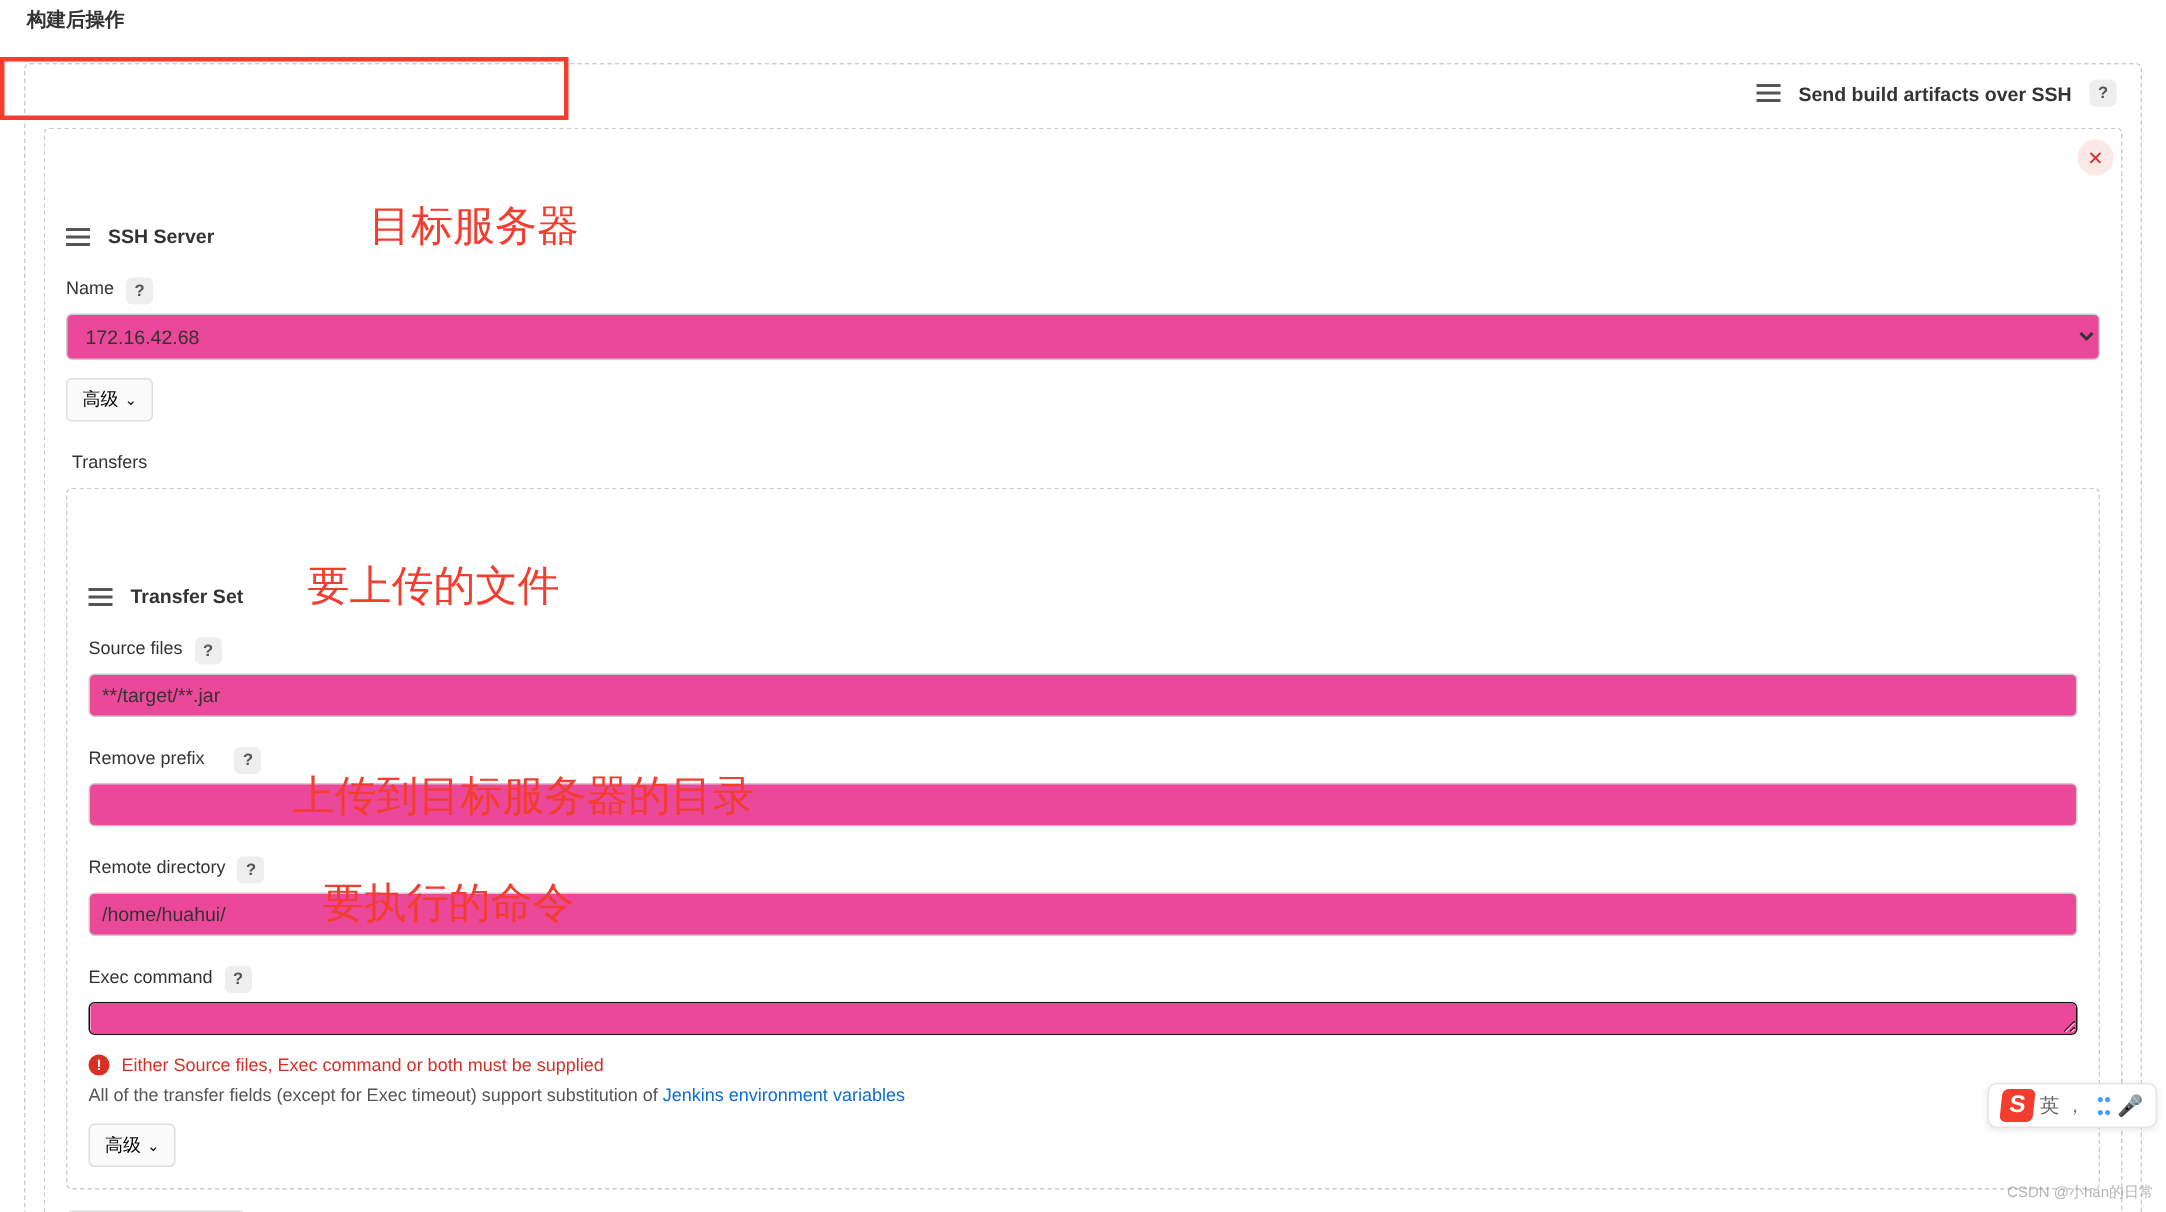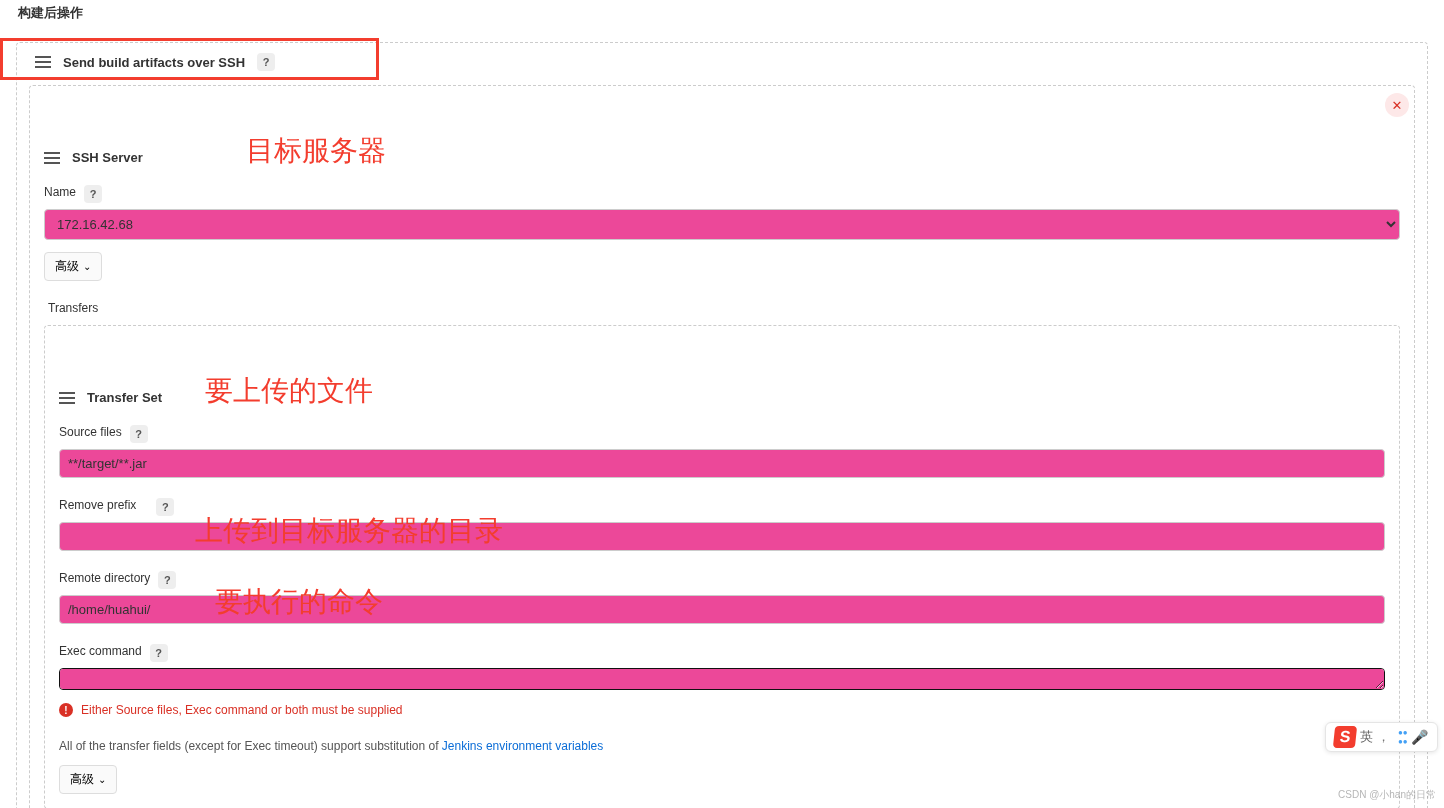--- a/index.html
+++ b/index.html
@@ -22,20 +22,21 @@
 }
 .outer { border: 1px dashed #ccc; padding: 0 12px 10px 12px; }
 .section-header {
   display: flex;
   align-items: center;
   gap: 12px;
   padding: 10px 4px 10px 6px;
   font-weight: bold;
   font-size: 13px;
   position: relative;
+  justify-content: flex-end;
 }
 .red-box {
   position: absolute;
   left: 0;
   top: 38px;
   width: 379px;
   height: 42px;
   border: 3px solid #f33d2e;
   pointer-events: none;
   z-index: 5;
@@ -108,21 +109,21 @@
 .error-row {
   display: flex; align-items: center; gap: 8px;
   color: #d93025; font-size: 12px; margin-top: 10px;
 }
 .error-icon {
   width: 14px; height: 14px; border-radius: 50%;
   background: #d93025; color: #fff;
   display: inline-flex; align-items: center; justify-content: center;
   font-size: 10px; font-weight: bold;
 }
-.help-text { font-size: 12px; color: #555; margin-top: 22px; }
+.help-text { font-size: 12px; color: #555; margin-top: 6px; }
 .help-text a { color: #0b6dd7; text-decoration: none; }
 textarea.input-text { resize: both; height: 22px; min-height: 22px; font-family: inherit; border:1px solid #111;}
 .add-btn {
   border: 1px solid #ddd; background: #fafafa;
   border-radius: 4px; padding: 7px 14px;
   font-size: 12px; cursor: pointer;
   margin-top: 14px;
 }
 .ime-bar {
   position: absolute; right: 6px; bottom: 56px;

